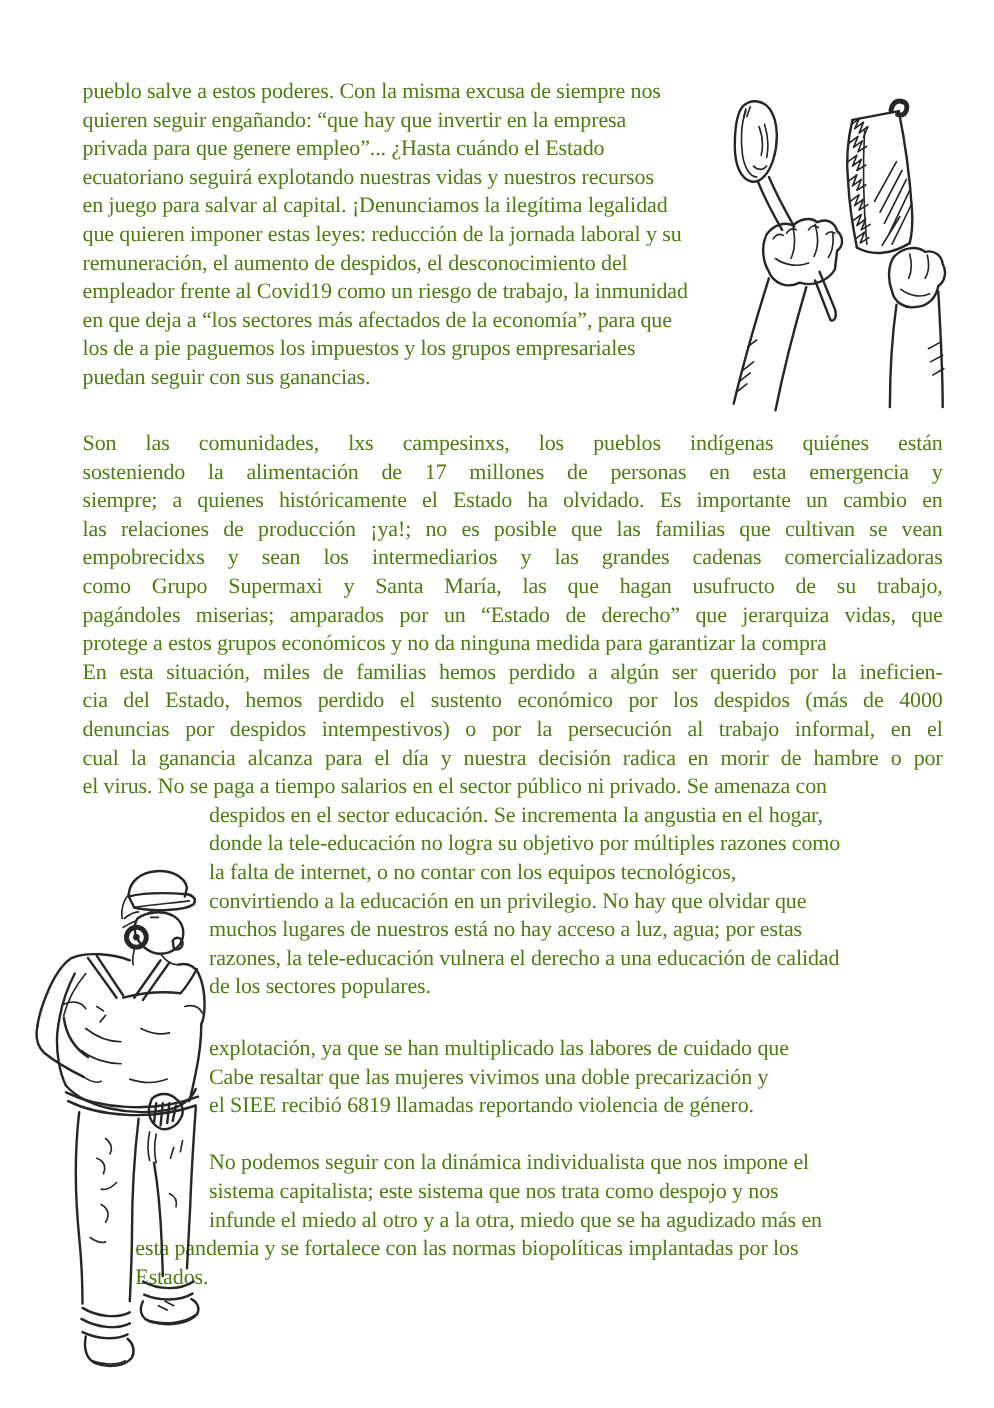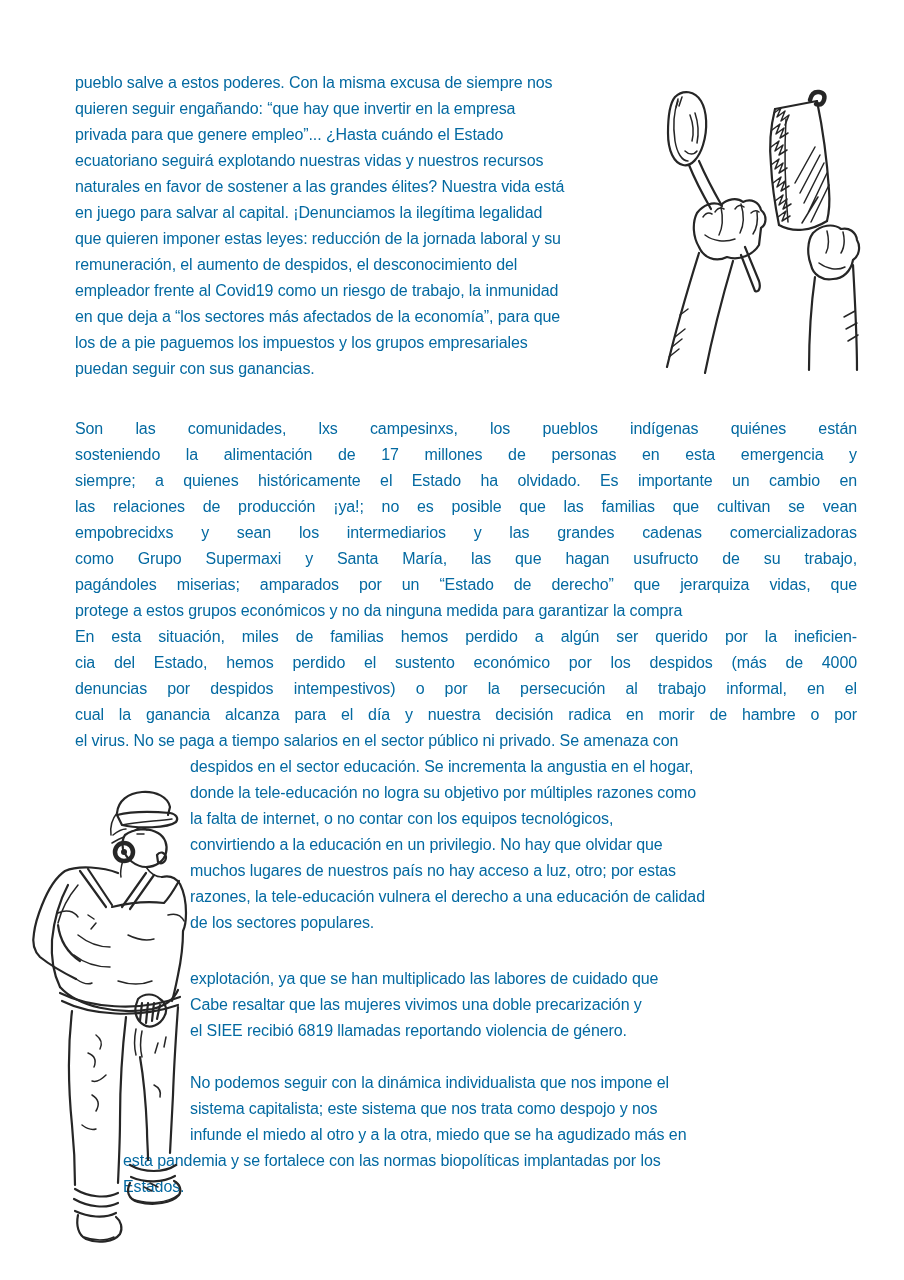--- a/index.html
+++ b/index.html
@@ -11,24 +11,25 @@
   }
   .page {
     position: relative;
     width: 904px; height: 1280px;
     background: #ffffff;
     color: #232323;
   }
   .text-col {
     position: absolute;
     left: 75px; top: 70px; width: 782px;
-    font-size: 16px;
+    font-size: 20px;
     line-height: 26px;
     letter-spacing: -0.1px;
-    color: #0369a1;
+    color: #4d7c0f;
+    font-family: Liberation Serif, serif;
   }
   .para { margin: 0; }
   #p2 { margin-top: 34px; }
   #p3 { }
   #p4 { margin-top: 30px; }
   #p5 { margin-top: 26px; }
   .line { white-space: nowrap; }
   
   .justify .line { white-space: normal; }
   .justify .line:not(:last-child) {
@@ -57,21 +58,20 @@
 <body>
 
 <main class="page">
 
   <section class="text-col">
     <div class="para" id="p1">
         <div class="line">pueblo salve a estos poderes. Con la misma excusa de siempre nos</div>
         <div class="line">quieren seguir engañando: “que hay que invertir en la empresa</div>
         <div class="line">privada para que genere empleo”... ¿Hasta cuándo el Estado</div>
         <div class="line">ecuatoriano seguirá explotando nuestras vidas y nuestros recursos</div>
-        <div class="line">naturales en favor de sostener a las grandes élites? Nuestra vida está</div>
         <div class="line">en juego para salvar al capital. ¡Denunciamos la ilegítima legalidad</div>
         <div class="line">que quieren imponer estas leyes: reducción de la jornada laboral y su</div>
         <div class="line">remuneración, el aumento de despidos, el desconocimiento del</div>
         <div class="line">empleador frente al Covid19 como un riesgo de trabajo, la inmunidad</div>
         <div class="line">en que deja a “los sectores más afectados de la economía”, para que</div>
         <div class="line">los de a pie paguemos los impuestos y los grupos empresariales</div>
         <div class="line">puedan seguir con sus ganancias.</div>
       </div>
     <div class="para justify" id="p2">
         <div class="line">Son las comunidades, lxs campesinxs, los pueblos indígenas quiénes están</div>
@@ -89,21 +89,21 @@
           <div class="line">cia del Estado, hemos perdido el sustento económico por los despidos (más de 4000</div>
           <div class="line">denuncias por despidos intempestivos) o por la persecución al trabajo informal, en el</div>
           <div class="line">cual la ganancia alcanza para el día y nuestra decisión radica en morir de hambre o por</div>
           <div class="line">el virus. No se paga a tiempo salarios en el sector público ni privado. Se amenaza con</div>
         </div>
       <div class="block" id="p3b">
           <div class="line">despidos en el sector educación. Se incrementa la angustia en el hogar,</div>
           <div class="line">donde la tele-educación no logra su objetivo por múltiples razones como</div>
           <div class="line">la falta de internet, o no contar con los equipos tecnológicos,</div>
           <div class="line">convirtiendo a la educación en un privilegio. No hay que olvidar que</div>
-          <div class="line">muchos lugares de nuestros país no hay acceso a luz, otro; por estas</div>
+          <div class="line">muchos lugares de nuestros está no hay acceso a luz, agua; por estas</div>
           <div class="line">razones, la tele-educación vulnera el derecho a una educación de calidad</div>
           <div class="line">de los sectores populares.</div>
         </div>
     </div>
     <div class="para" id="p4">
         <div class="line">explotación, ya que se han multiplicado las labores de cuidado que</div>
         <div class="line">Cabe resaltar que las mujeres vivimos una doble precarización y</div>
         <div class="line">el SIEE recibió 6819 llamadas reportando violencia de género.</div>
       </div>
     <div class="para" id="p5">

